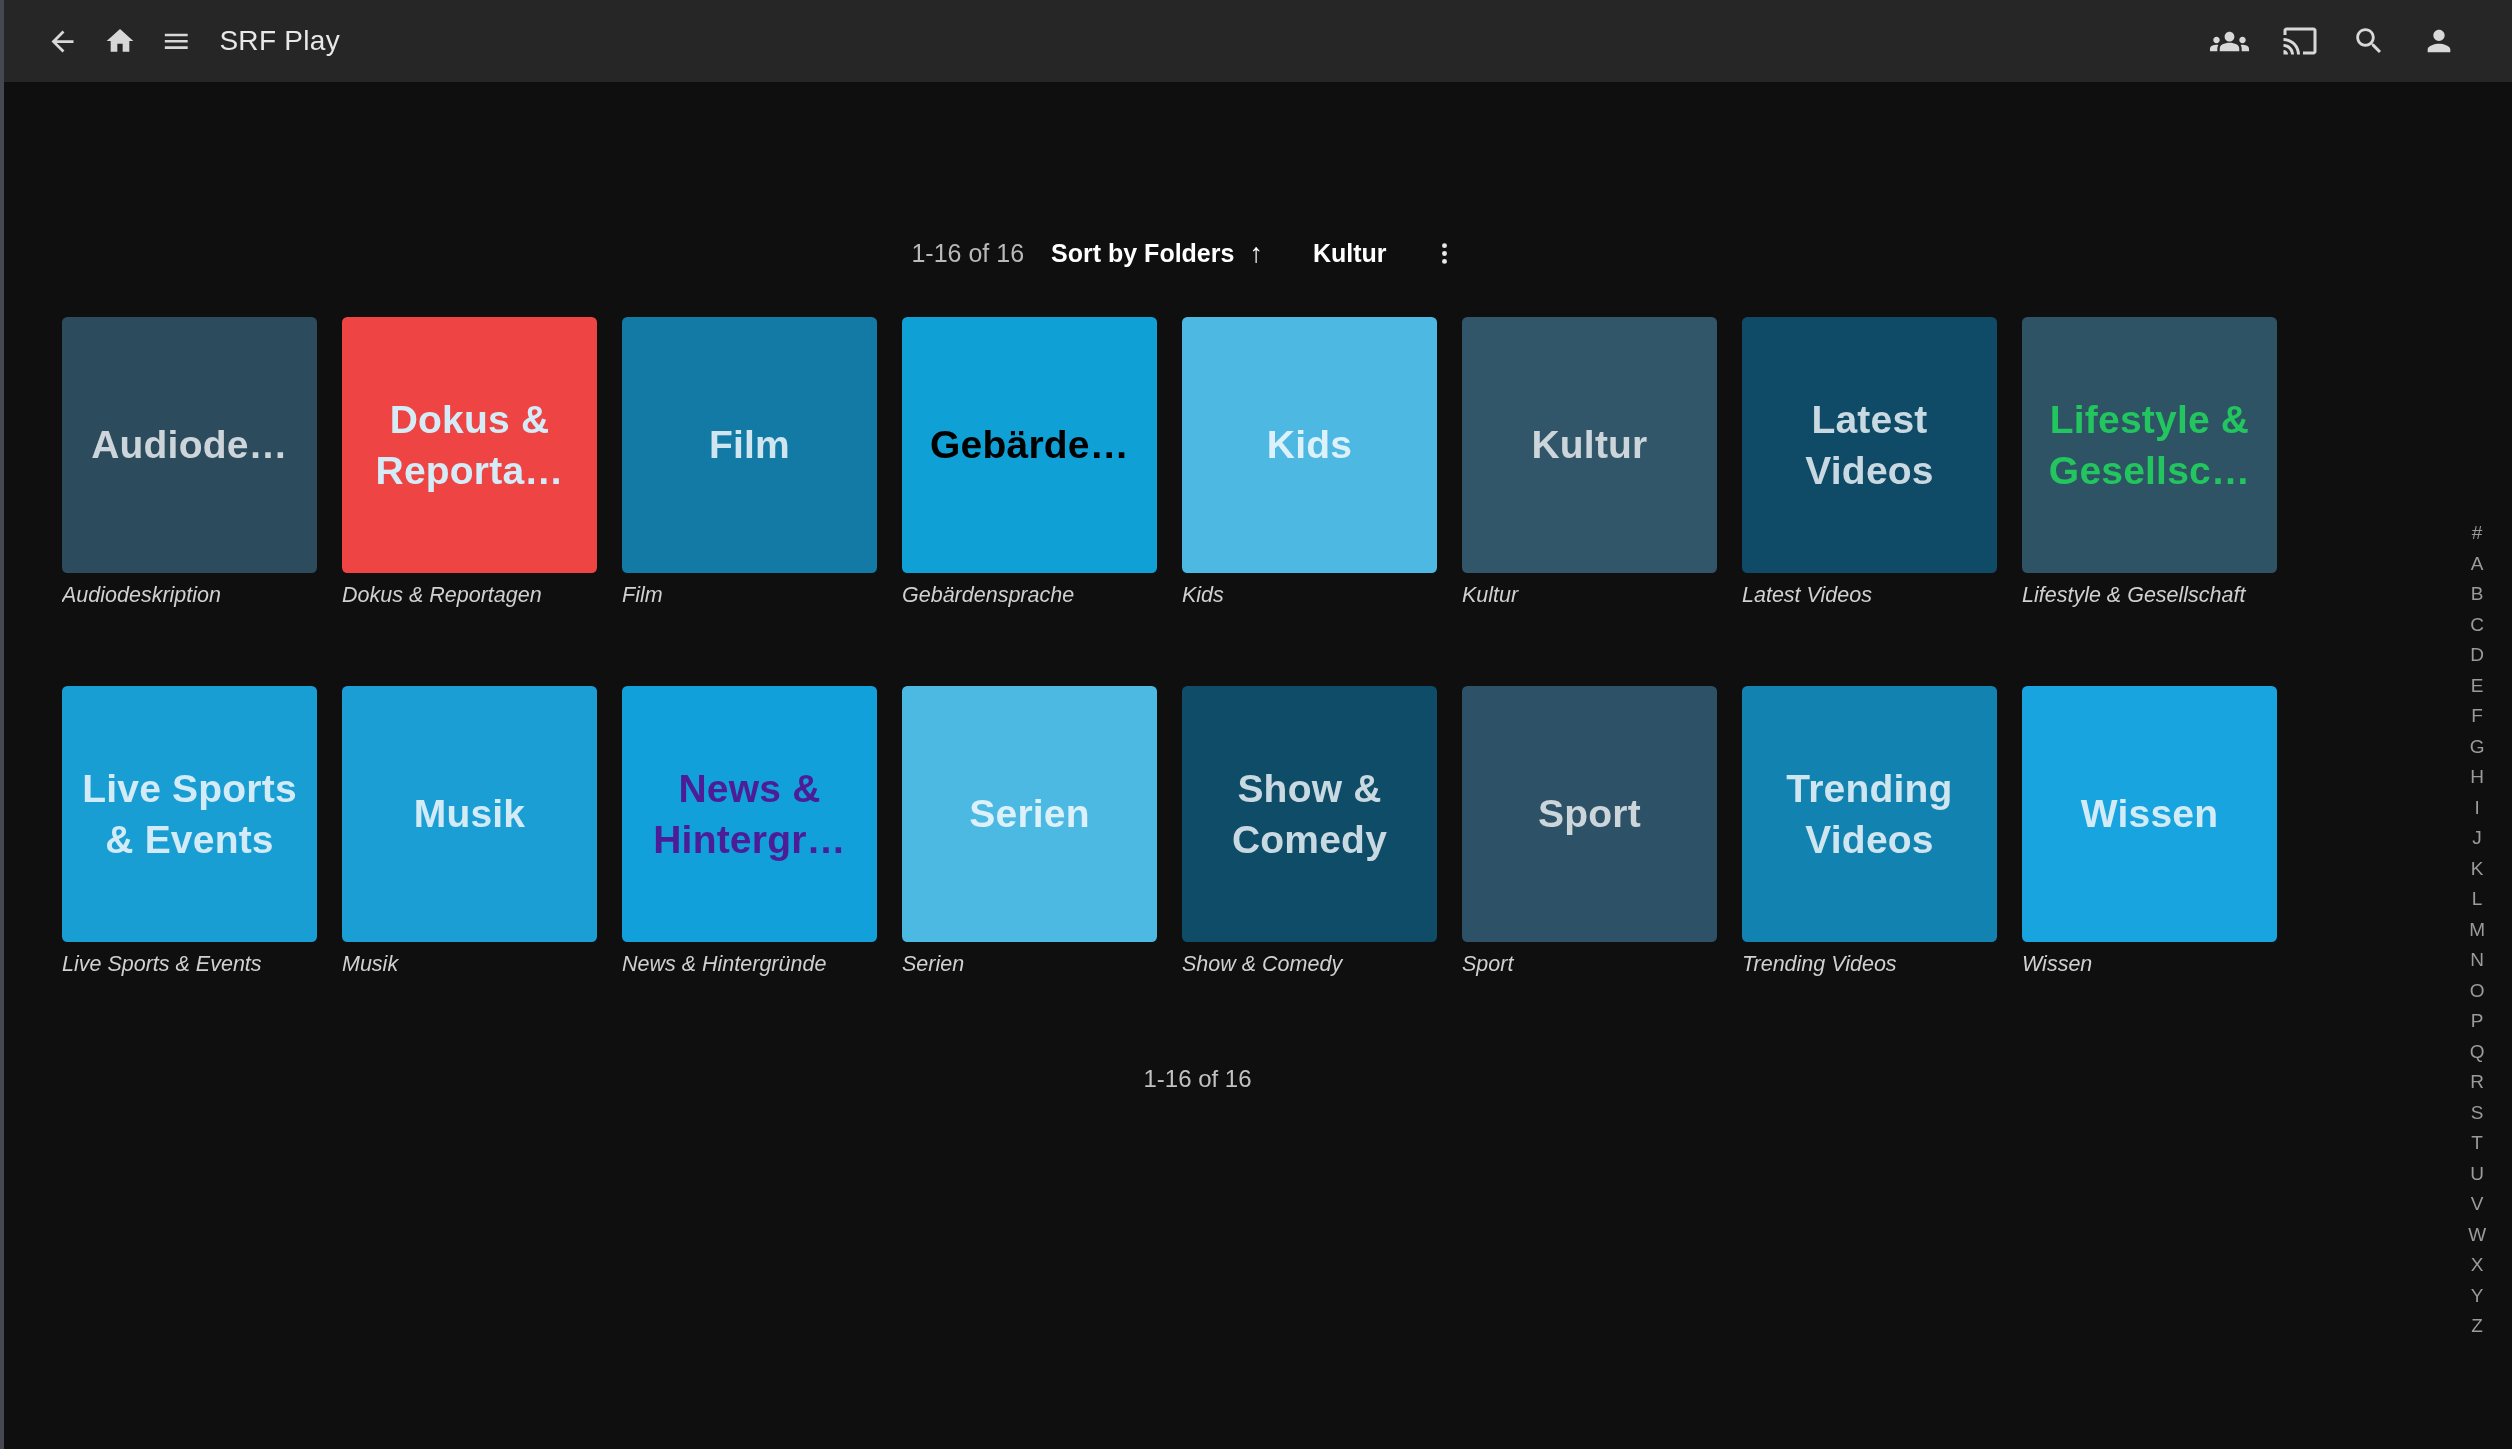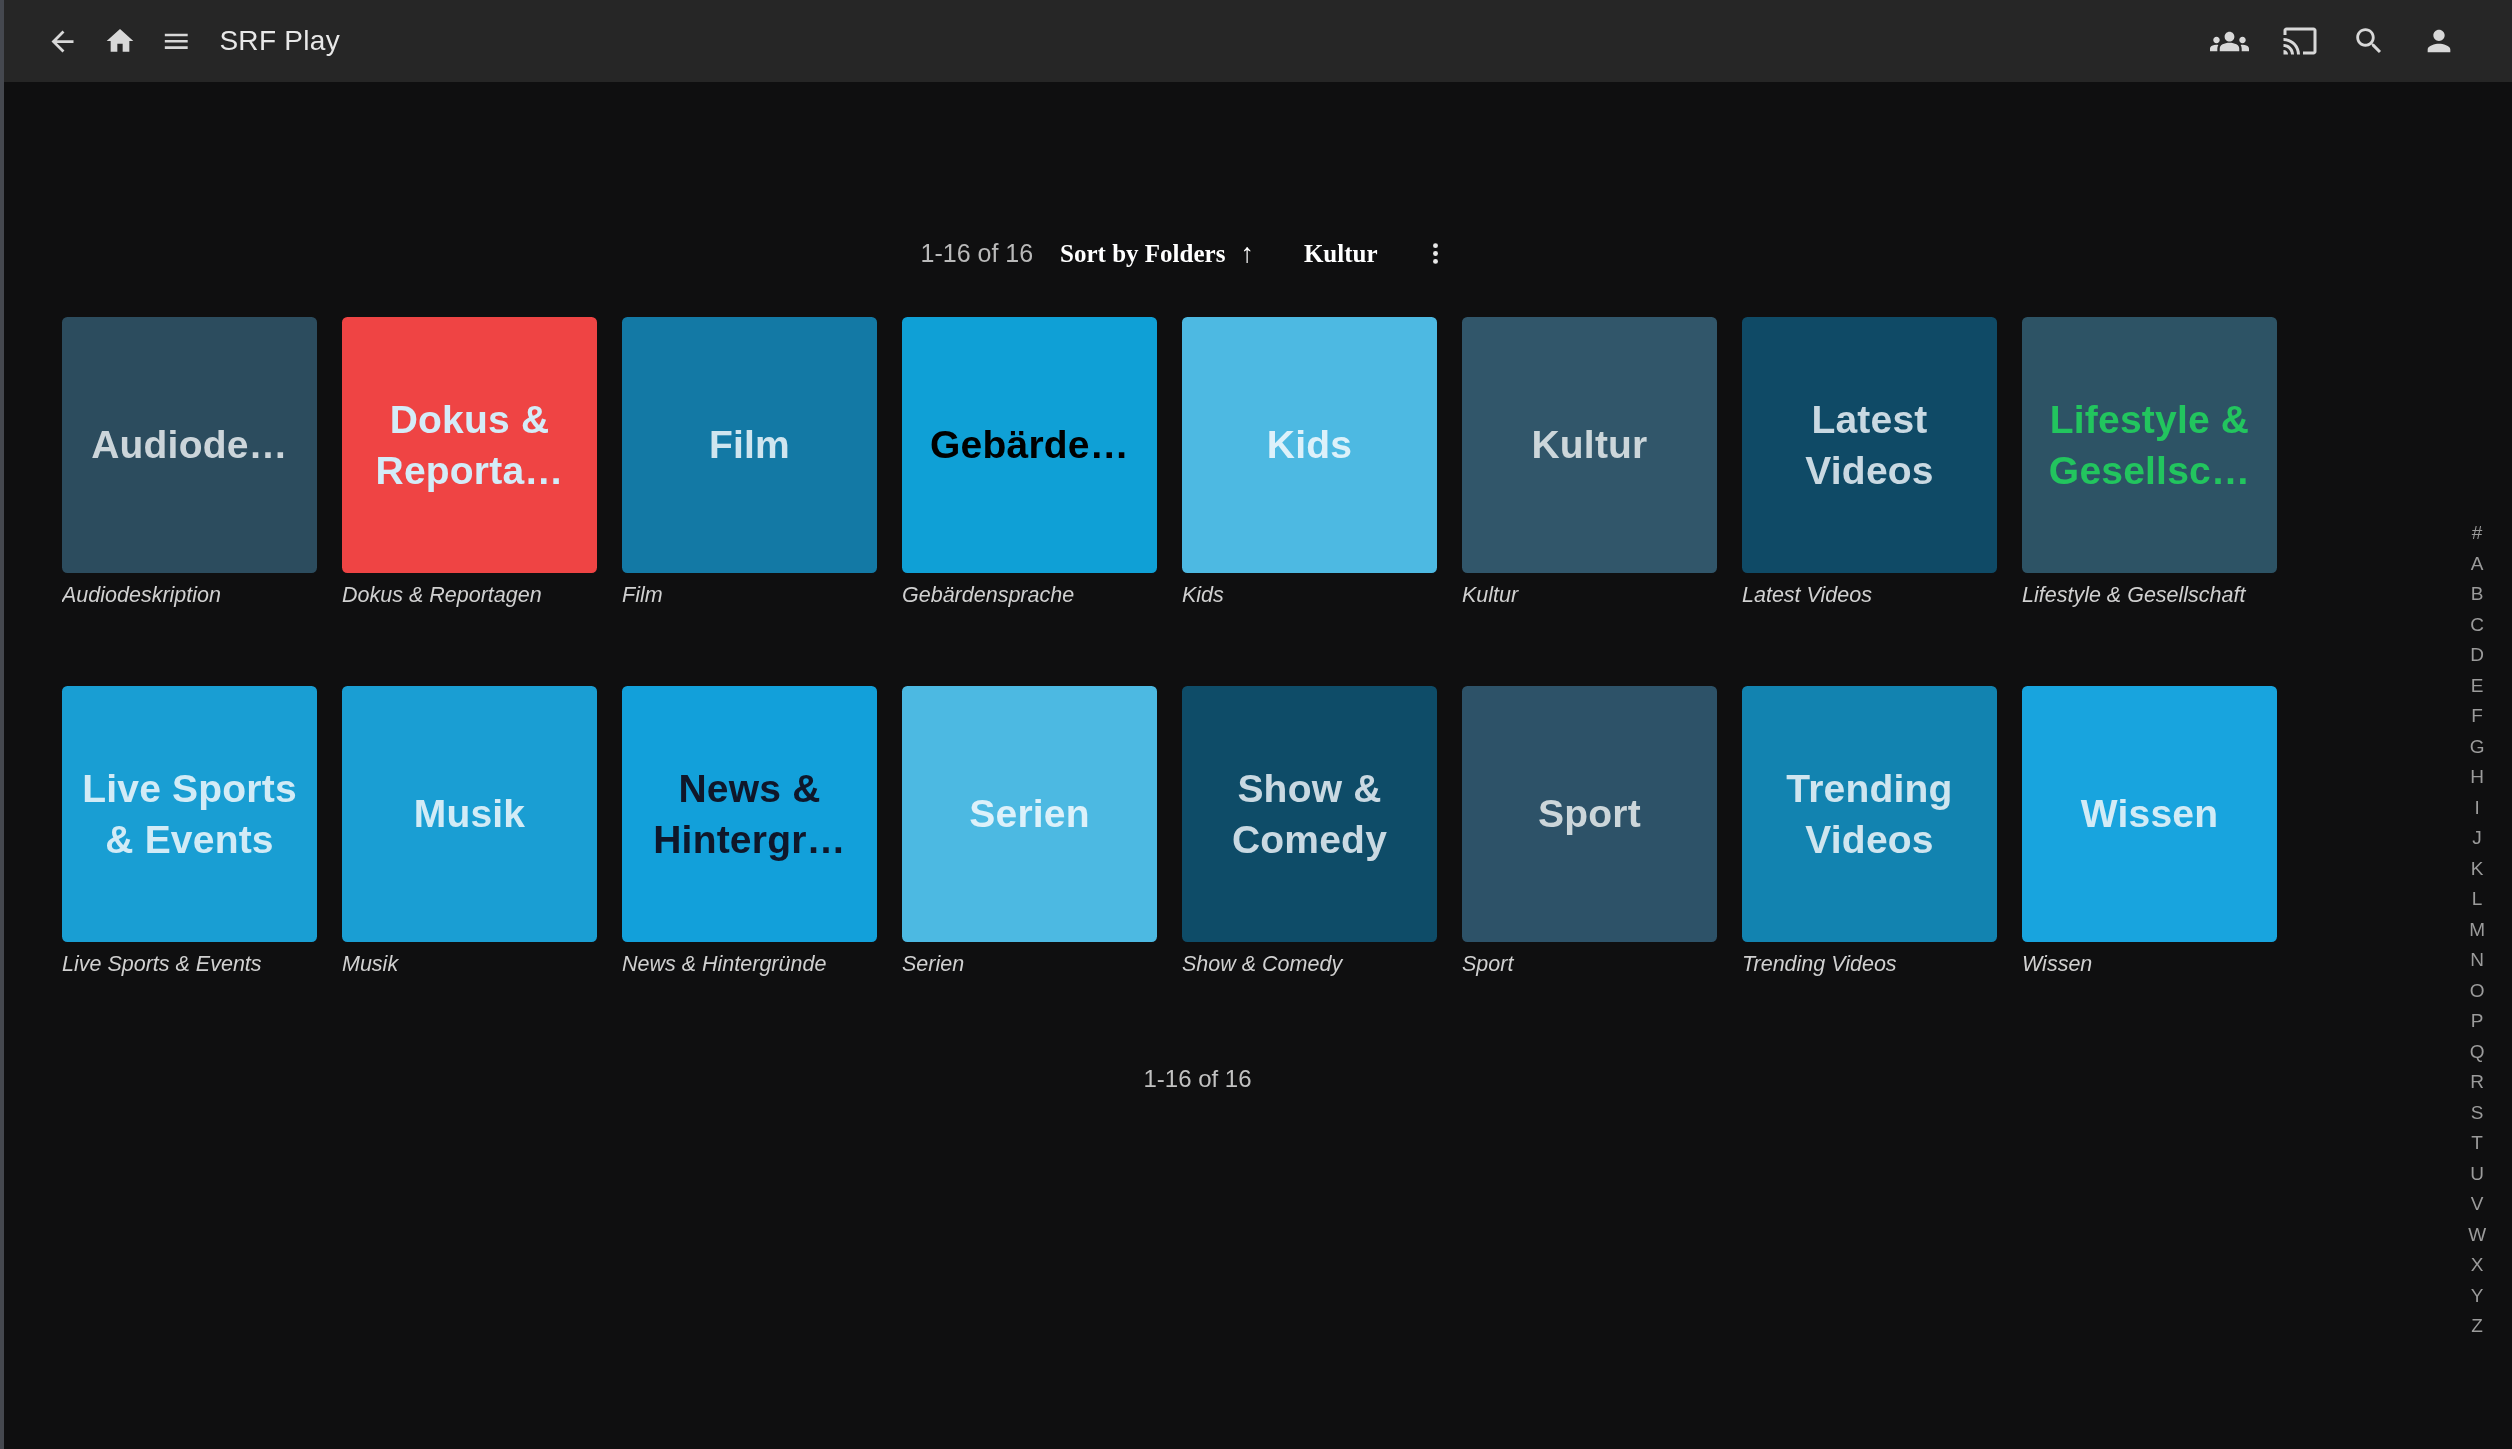--- a/index.html
+++ b/index.html
@@ -26,21 +26,21 @@
   .appbar-right { margin-left:auto; display:flex; align-items:center; gap:12.6px; padding-right:10.8px; }
 
   
   .toolbar {
     margin-top:164px; height:39px; display:flex; align-items:center; justify-content:center;
     padding-right:135px; gap:0;
   }
   .paging-top { color:#b9b9b9; font-size:25px; }
   .txtbtn {
     background:none; border:none; cursor:pointer; color:#ffffff;
-    font-family:Liberation Serif, serif; font-size:25px; font-weight:700;
+    font-family:Liberation Sans, sans-serif; font-size:25px; font-weight:700;
     display:flex; align-items:center; gap:15px;
   }
   .sort-btn { margin-left:27px; }
   .sort-arrow { font-weight:700; font-size:27px; }
   .filter-btn { margin-left:50px; }
   .more-btn { margin-left:36px; width:43px; height:39px; }
   .more-btn svg { fill:#e8e8e8; }
 
   
   .grid {
@@ -225,21 +225,21 @@
   </div>
 
   <div class="cell">
     <button class="tile" style="background: rgb(26, 158, 211); color: rgb(210, 235, 246);">
         <span class="tile-text">Musik</span>
       </button>
     <div class="caption">Musik</div>
   </div>
 
   <div class="cell">
-    <button class="tile" style="background: rgb(18, 160, 218); color: #0f172a;">
+    <button class="tile" style="background: rgb(18, 160, 218); color: #4c1d95;">
         <span class="tile-text">News &amp; Hintergr…</span>
       </button>
     <div class="caption">News &amp; Hintergründe</div>
   </div>
 
   <div class="cell">
     <button class="tile" style="background: rgb(76, 185, 226); color: rgb(221, 241, 250);">
         <span class="tile-text">Serien</span>
       </button>
     <div class="caption">Serien</div>

